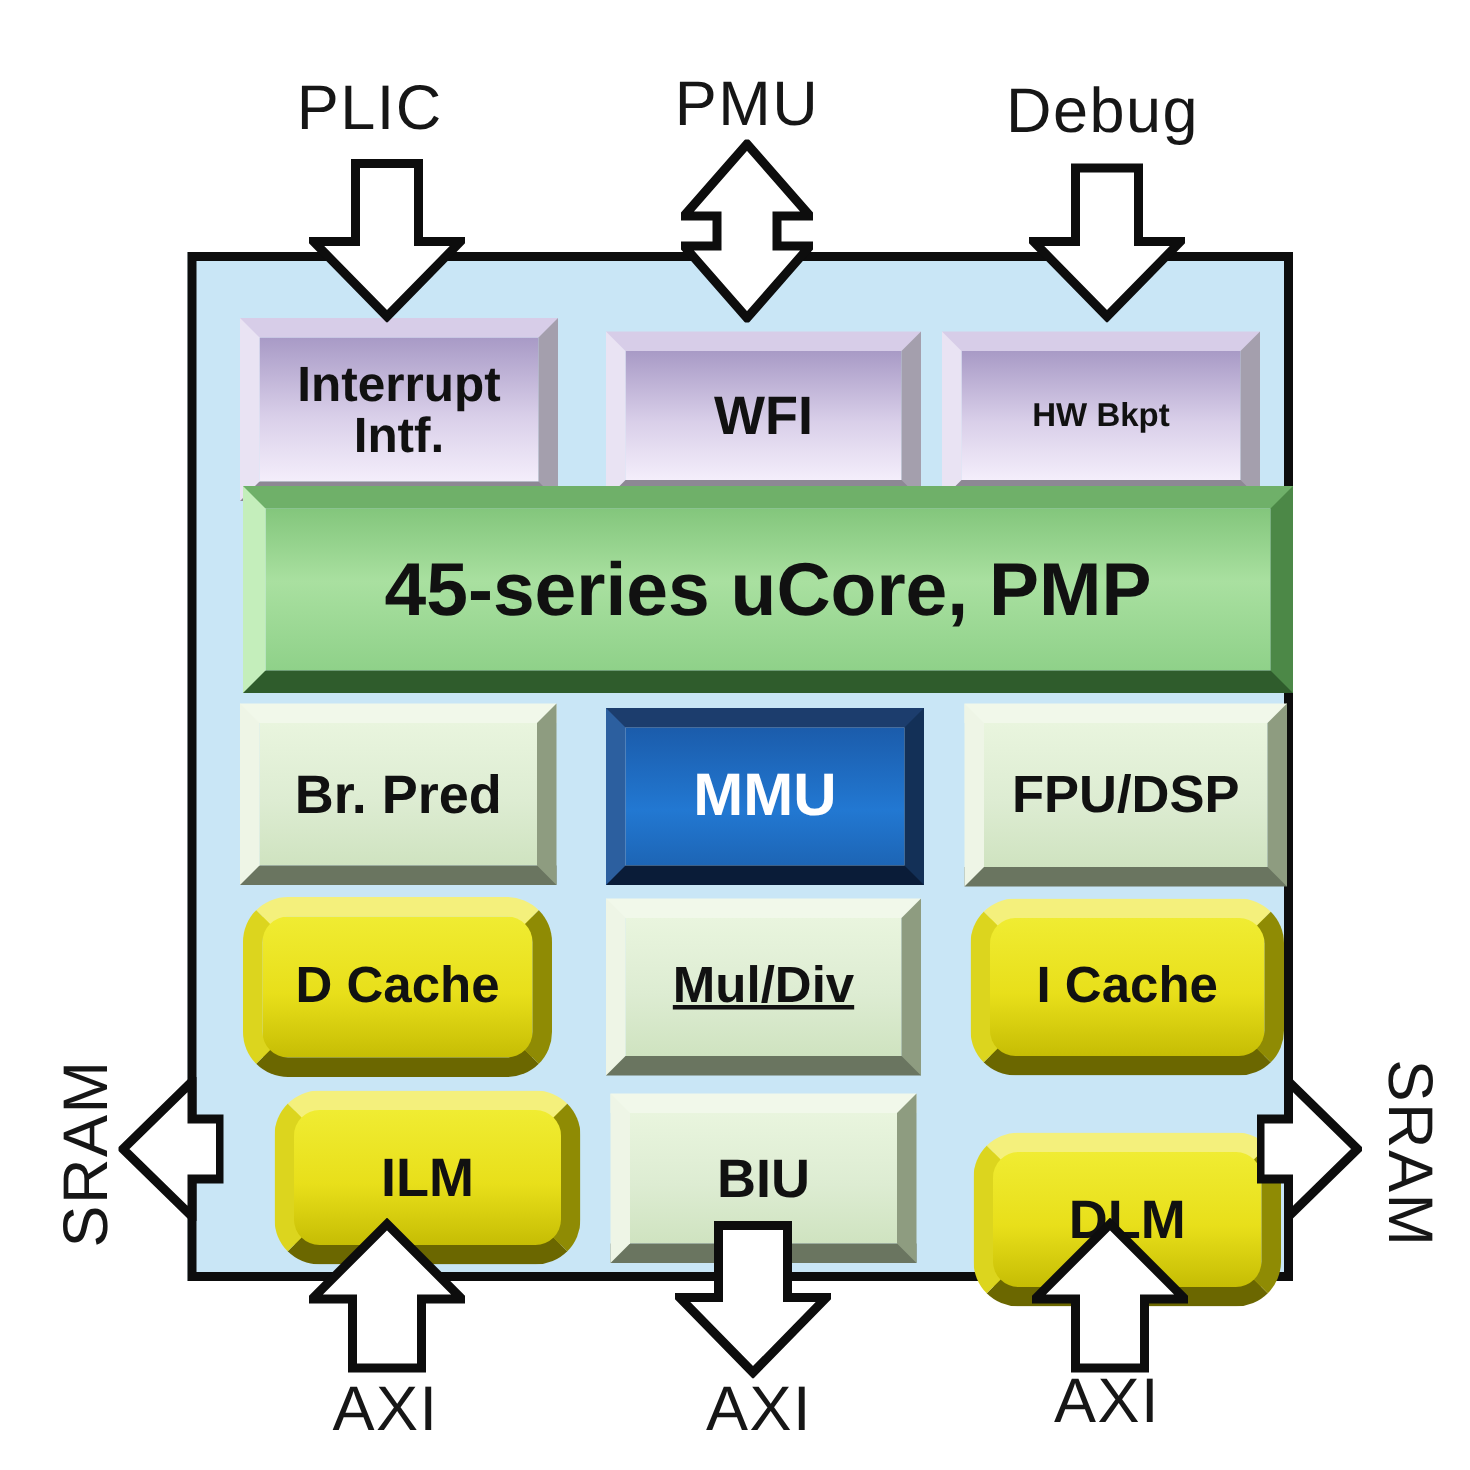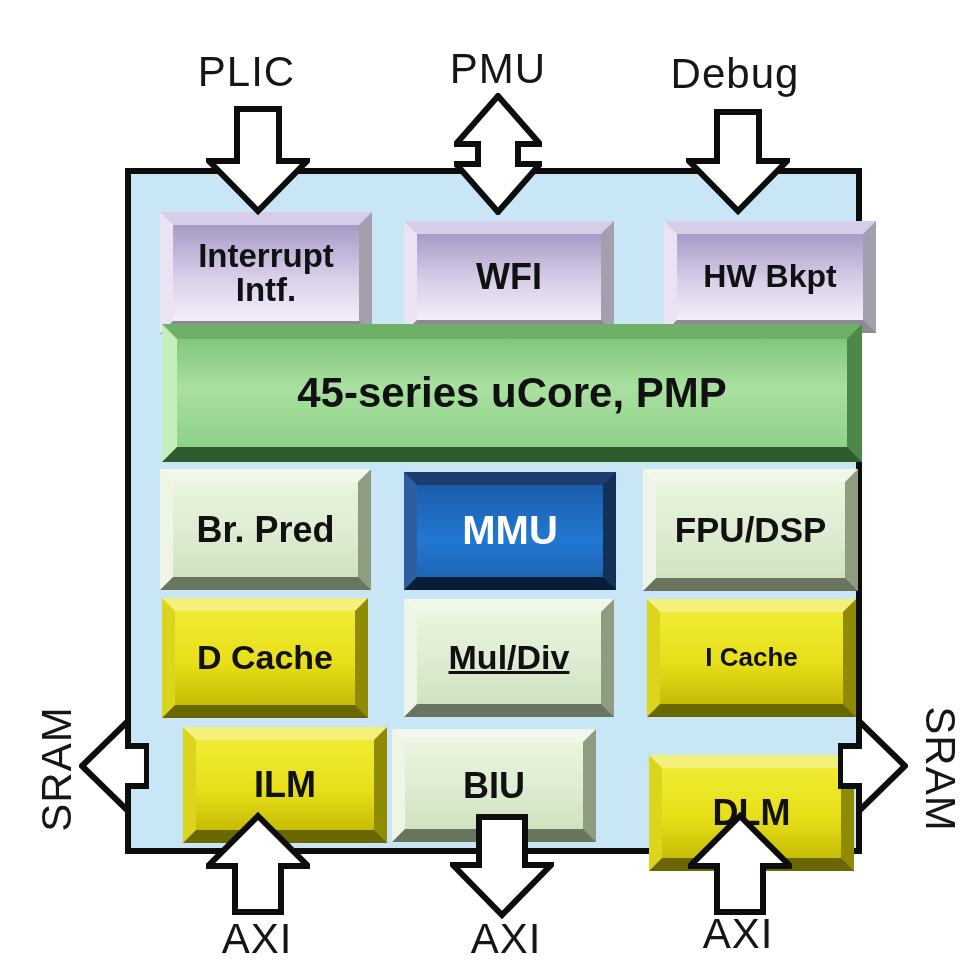--- a/index.html
+++ b/index.html
@@ -39,48 +39,49 @@
     white-space:pre-line;
   }
   .lavender{
     border-color:#d7cde8 #a49fad #8d8894 #e9e3f3;
     background:linear-gradient(180deg,#a89ac6 0%,#d9cfe9 55%,#f4eefb 100%);
   }
   .green-core{
     border-width:15px;
     border-color:#6fb069 #4c8847 #2f5c2c #c4eebb;
     background:linear-gradient(180deg,#83c67c 0%,#a9e0a0 45%,#8fd189 100%);
-    font-size:42px;
+    font-size:50px;
   }
   .pale-green{
     border-color:#f1f8ea #8e9c80 #6a7560 #eef5e6;
     background:linear-gradient(180deg,#e9f5de 0%,#ddecd2 55%,#cfe3c0 100%);
   }
   .yellow{
     border-color:#f4f07c #8f8b04 #6b6700 #dcd51e;
     background:linear-gradient(180deg,#f0ec32 0%,#e8df1a 55%,#c6bd04 100%);
+    border-radius:30px;
   }
   .blue{
     border-color:#1c3d6d #133057 #0a1c38 #2c5f9f;
     background:linear-gradient(180deg,#1b5cab 0%,#2278d2 60%,#1d65b5 100%);
     color:#ffffff;font-size:40px;
   }
   
   .b-interrupt{left:160px;top:212px;width:186px;height:96px;font-size:33px;}
   .b-wfi{left:404px;top:221px;width:184px;height:86px;}
-  .b-hwbkpt{left:664px;top:221px;width:186px;height:86px;font-size:32px;}
+  .b-hwbkpt{left:628px;top:221px;width:186px;height:86px;font-size:22px;}
   .b-core{left:162px;top:324px;width:670px;height:108px;}
   .b-brpred{left:160px;top:469px;width:185px;height:95px;}
   .b-mmu{left:404px;top:472px;width:186px;height:92px;}
   .b-fpudsp{left:643px;top:469px;width:189px;height:96px;font-size:35px;}
   .b-dcache{left:162px;top:598px;width:180px;height:94px;font-size:34px;}
   .b-muldiv{left:404px;top:599px;width:184px;height:92px;font-size:34px;text-decoration:underline;}
-  .b-icache{left:647px;top:599px;width:183px;height:92px;font-size:26px;}
+  .b-icache{left:647px;top:599px;width:183px;height:92px;font-size:34px;}
   .b-ilm{left:183px;top:727px;width:178px;height:90px;}
-  .b-biu{left:392px;top:729px;width:178px;height:87px;}
+  .b-biu{left:407px;top:729px;width:178px;height:87px;}
   .b-dlm{left:649px;top:755px;width:179px;height:90px;}
   
   .arrow{position:absolute;z-index:6;}
   .arrow polygon{fill:#ffffff;stroke:#0d0d0d;stroke-width:6;stroke-linejoin:miter;}
   .a-plic{left:206px;top:105px;}
   .a-pmu{left:454px;top:93px;}
   .a-debug{left:686px;top:108px;}
   .a-axi-left{left:206px;top:812px;}
   .a-axi-mid{left:450px;top:813px;}
   .a-axi-right{left:688px;top:812px;}

